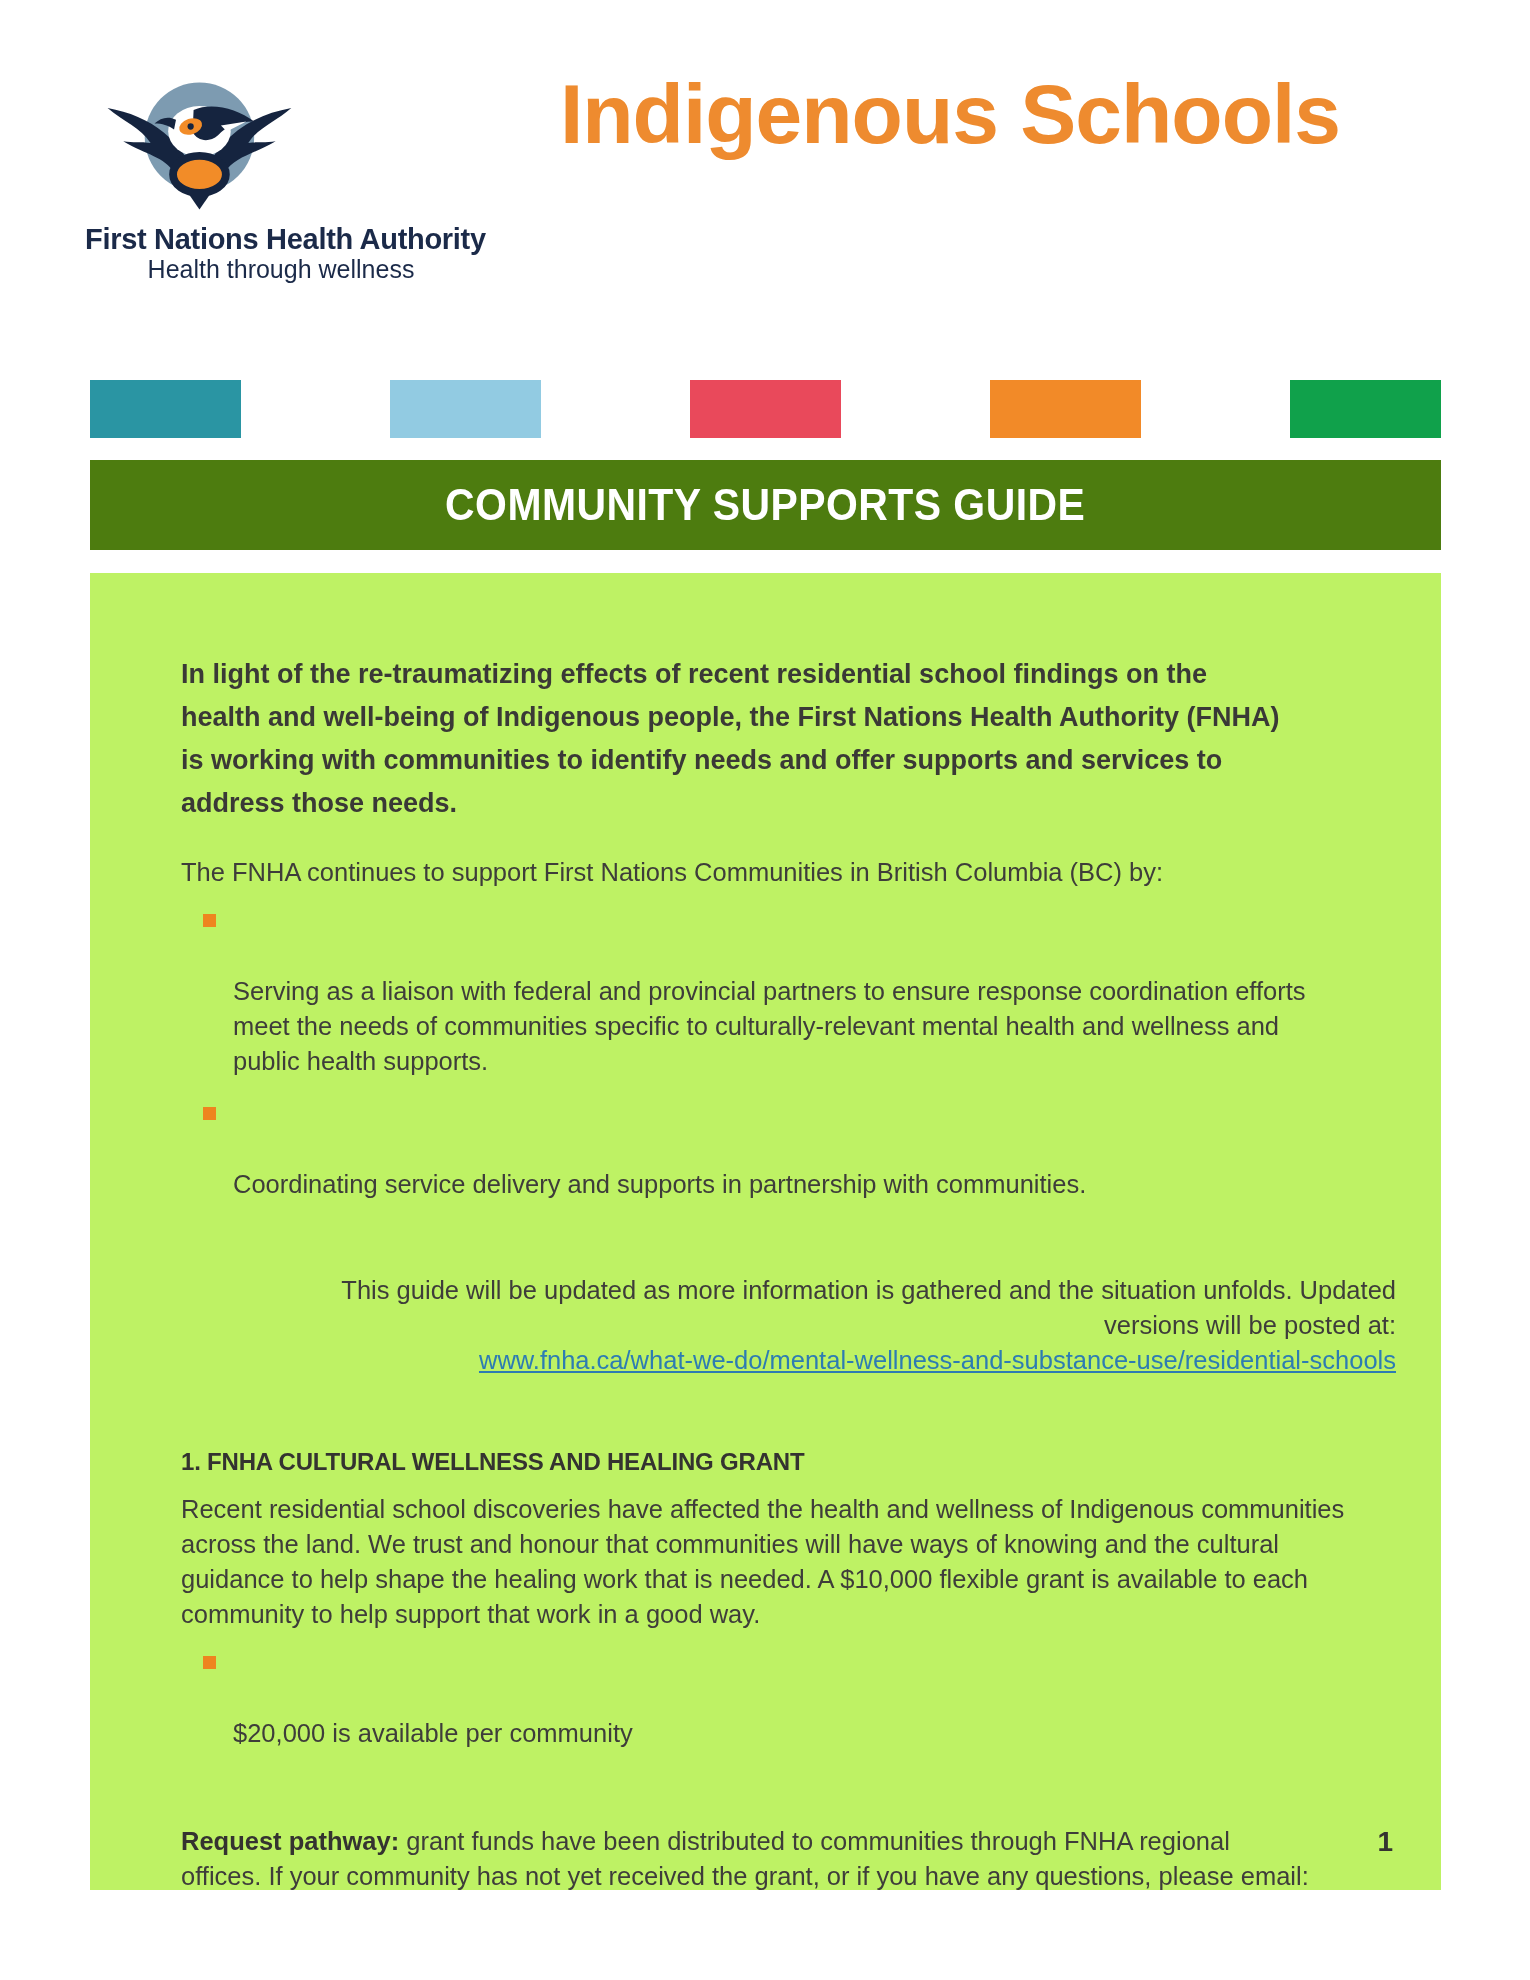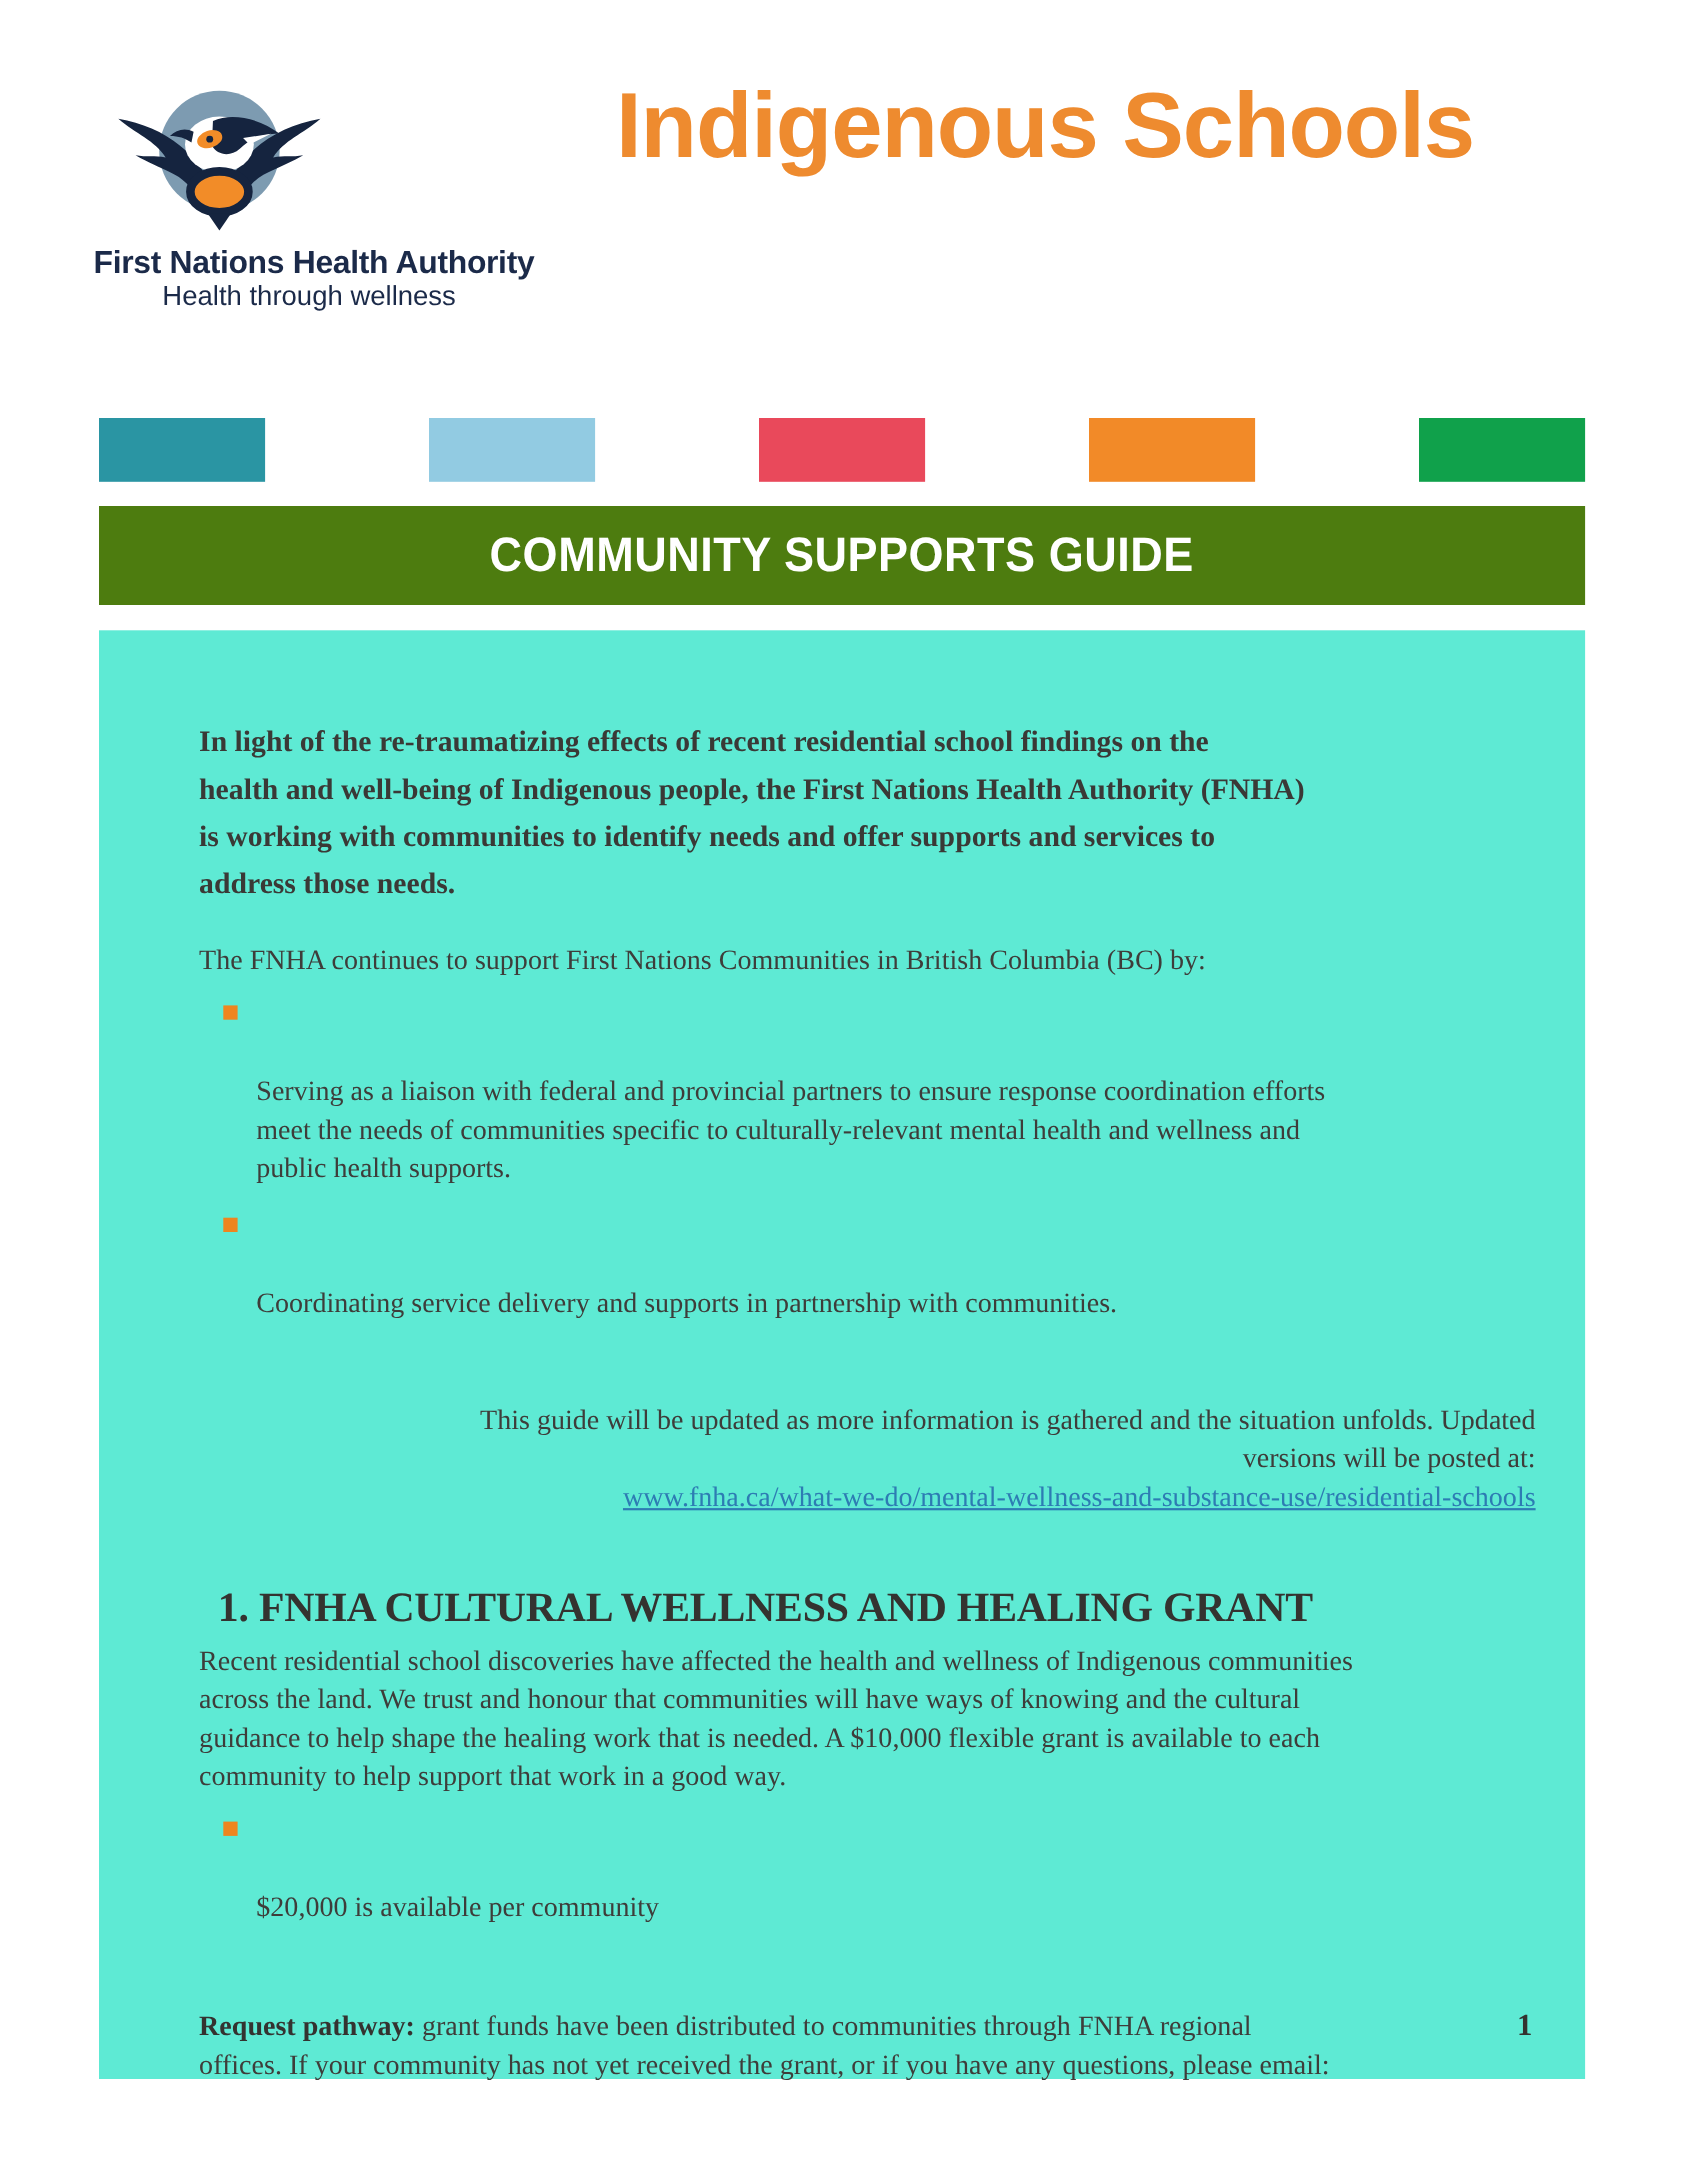--- a/index.html
+++ b/index.html
@@ -70,22 +70,22 @@
   ul.square-list li .sq {
     position: absolute; left: 22px; top: 10px; width: 13px; height: 13px;
     background: #ee851f;
   }
 
   .update-note { margin-top: 36px; text-align: right; }
   a.doc-link { color: #2d7cb3; text-decoration: underline; }
   a.block-link { display: inline-block; }
 
   .section-heading {
-    margin-top: 66px; font-size: 38px; line-height: 36px; font-weight: bold;
-    color: #343330; letter-spacing: -0.2px; margin-left: 17px;
+    margin-top: 66px; font-size: 24px; line-height: 36px; font-weight: bold;
+    color: #343330; letter-spacing: -0.2px;
   }
   .section-body { margin-top: 12px; }
   .grant-list { margin-top: 22px; }
   .request { margin-top: 38px; }
   .request .bold-label { font-weight: bold; color: #343330; }
 
   .page-number {
     position: absolute; right: 48px; bottom: 32px;
     font-size: 28px; font-weight: bold; color: #343330;
   }
@@ -127,21 +127,21 @@
     <div class="bar" style="background-color: rgb(146, 203, 226);"></div>
     <div class="bar" style="background-color: rgb(233, 73, 91);"></div>
     <div class="bar" style="background-color: rgb(242, 138, 40);"></div>
     <div class="bar" style="background-color: rgb(16, 161, 75);"></div>
   </div>
 
   <div class="banner" style="background-color: #4d7c0f;">
     <span class="banner-label">COMMUNITY SUPPORTS GUIDE</span>
   </div>
 
-  <div class="panel" style="background-color: #5eead4; font-family: Liberation Serif, serif;">
+  <div class="panel" style="background-color: #bef264;">
 
     <p class="intro-bold">In light of the re-traumatizing effects of recent residential school findings on the
 health and well-being of Indigenous people, the First Nations Health Authority (FNHA)
 is working with communities to identify needs and offer supports and services to
 address those needs.</p>
 
     <p class="body-text support-intro">The FNHA continues to support First Nations Communities in British Columbia (BC) by:</p>
 
     <ul class="square-list body-text">
       <li>

